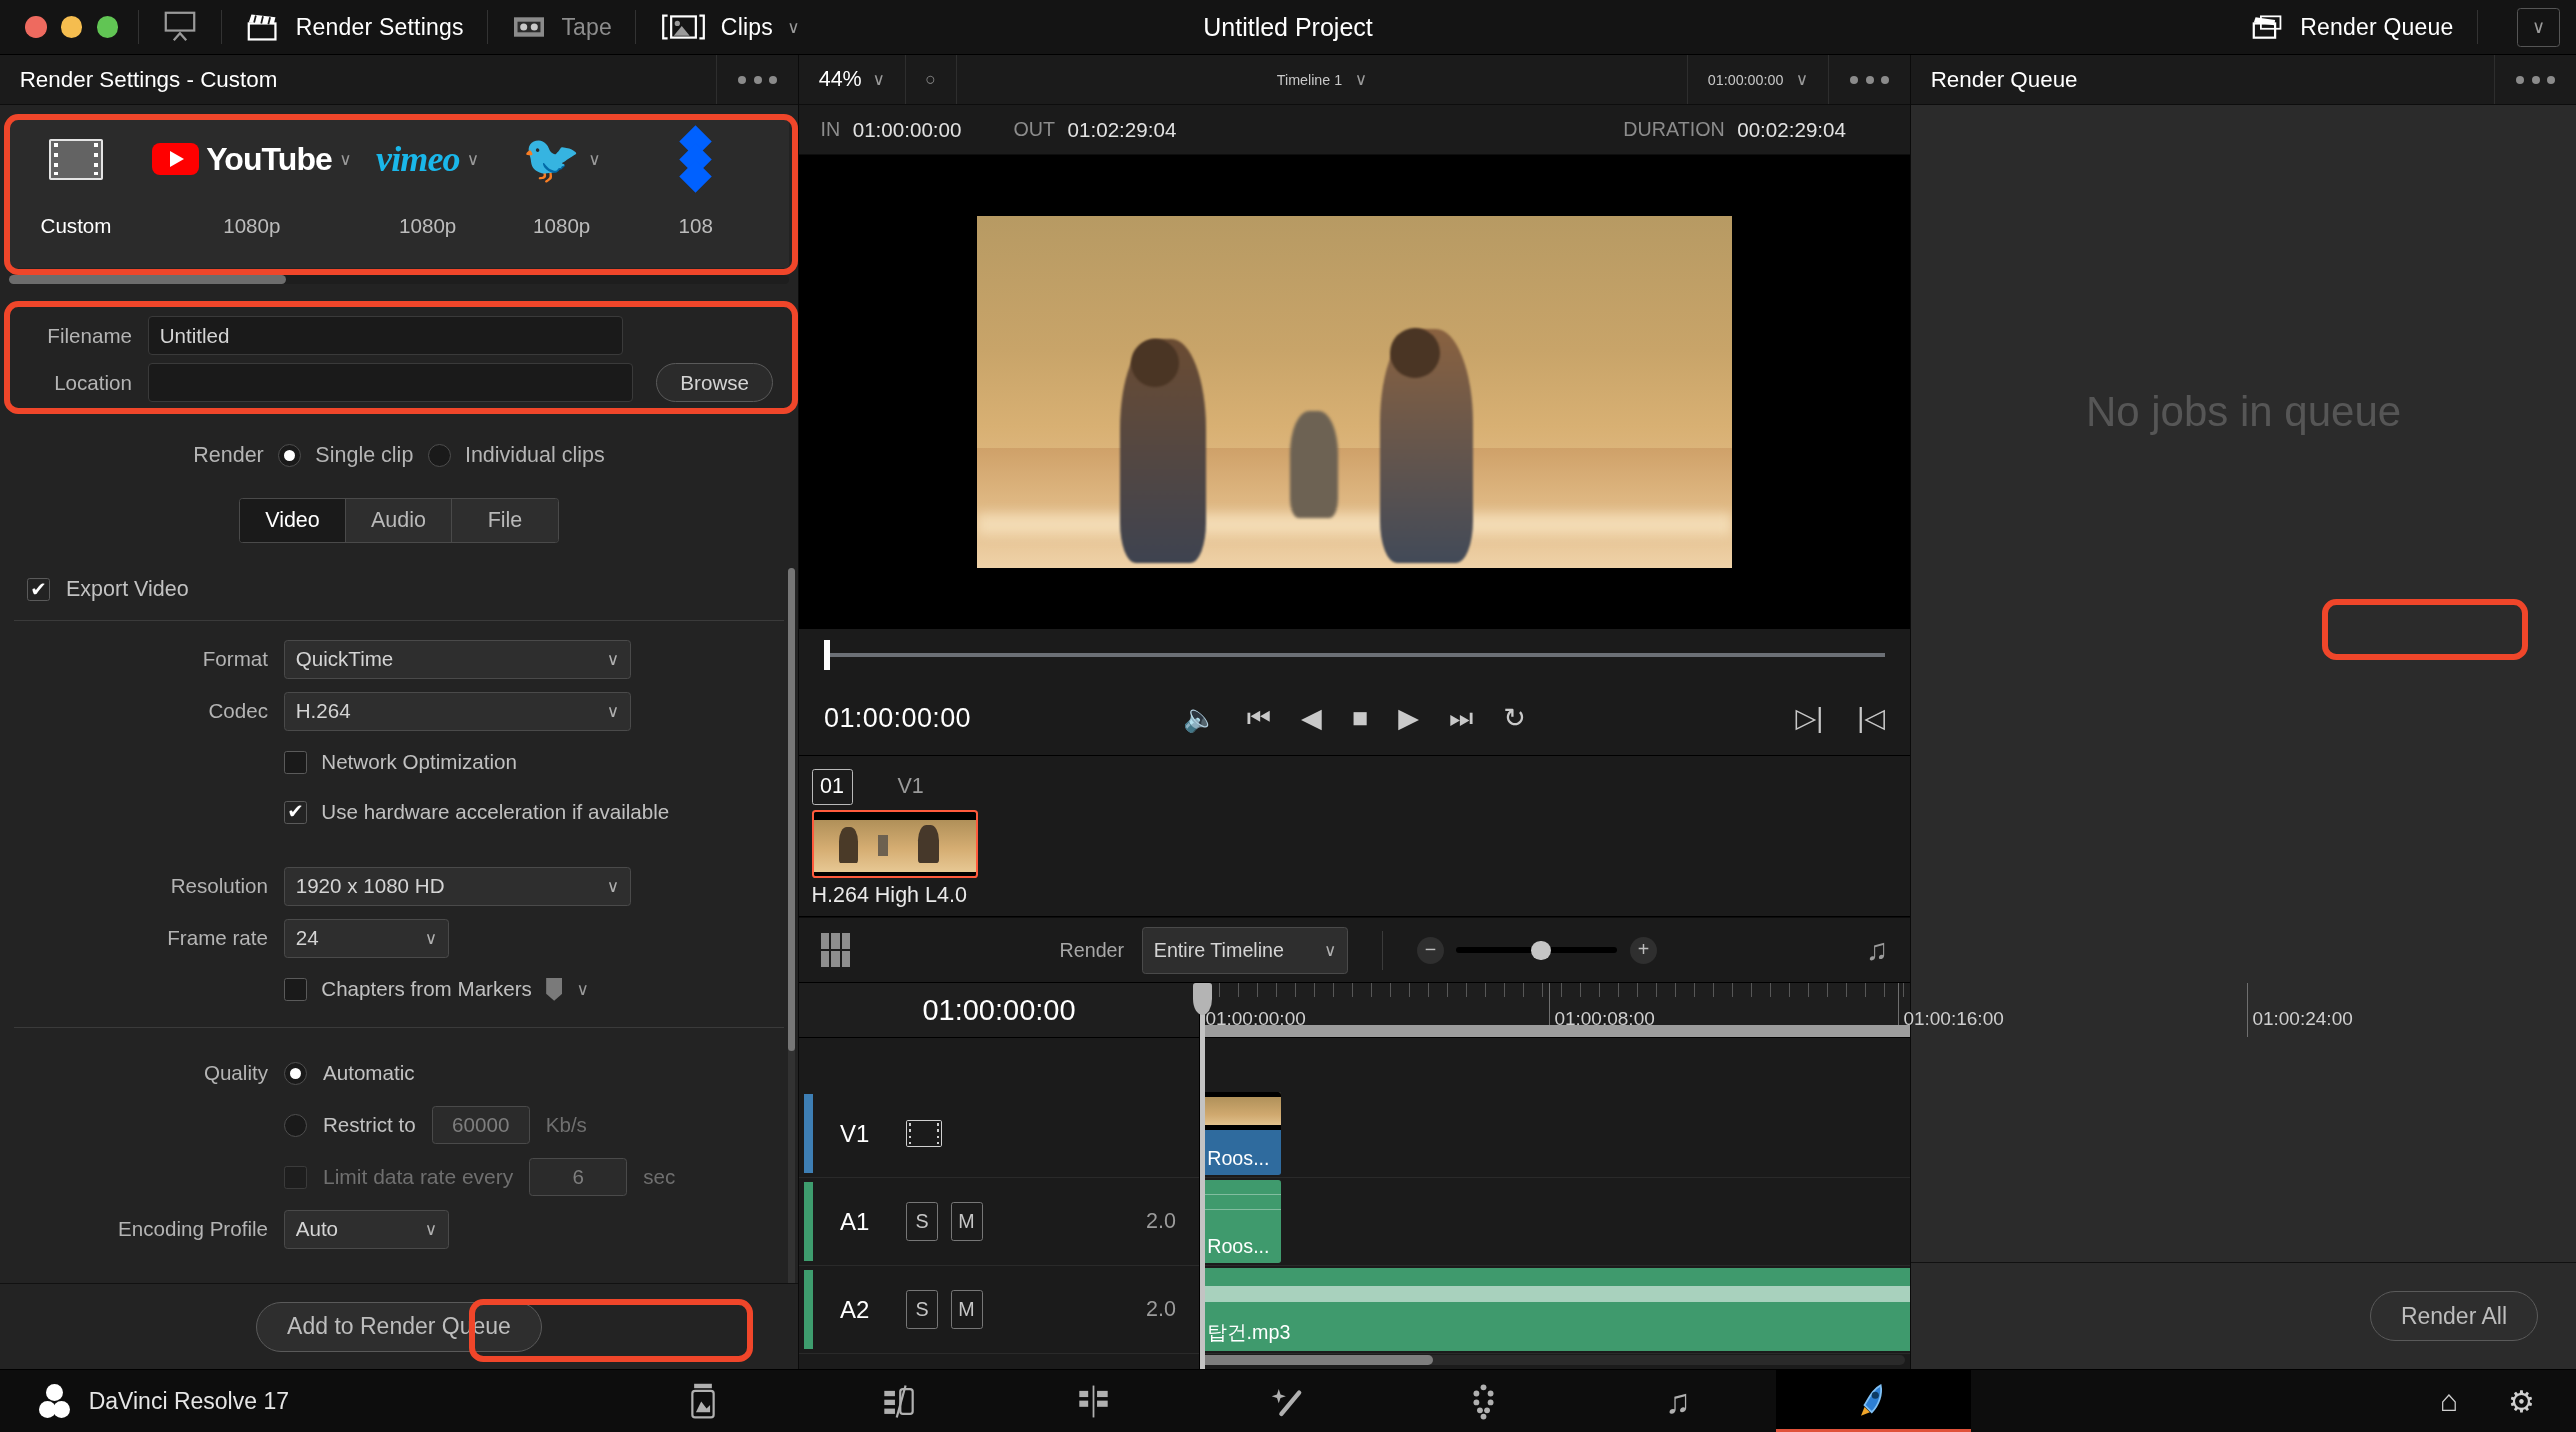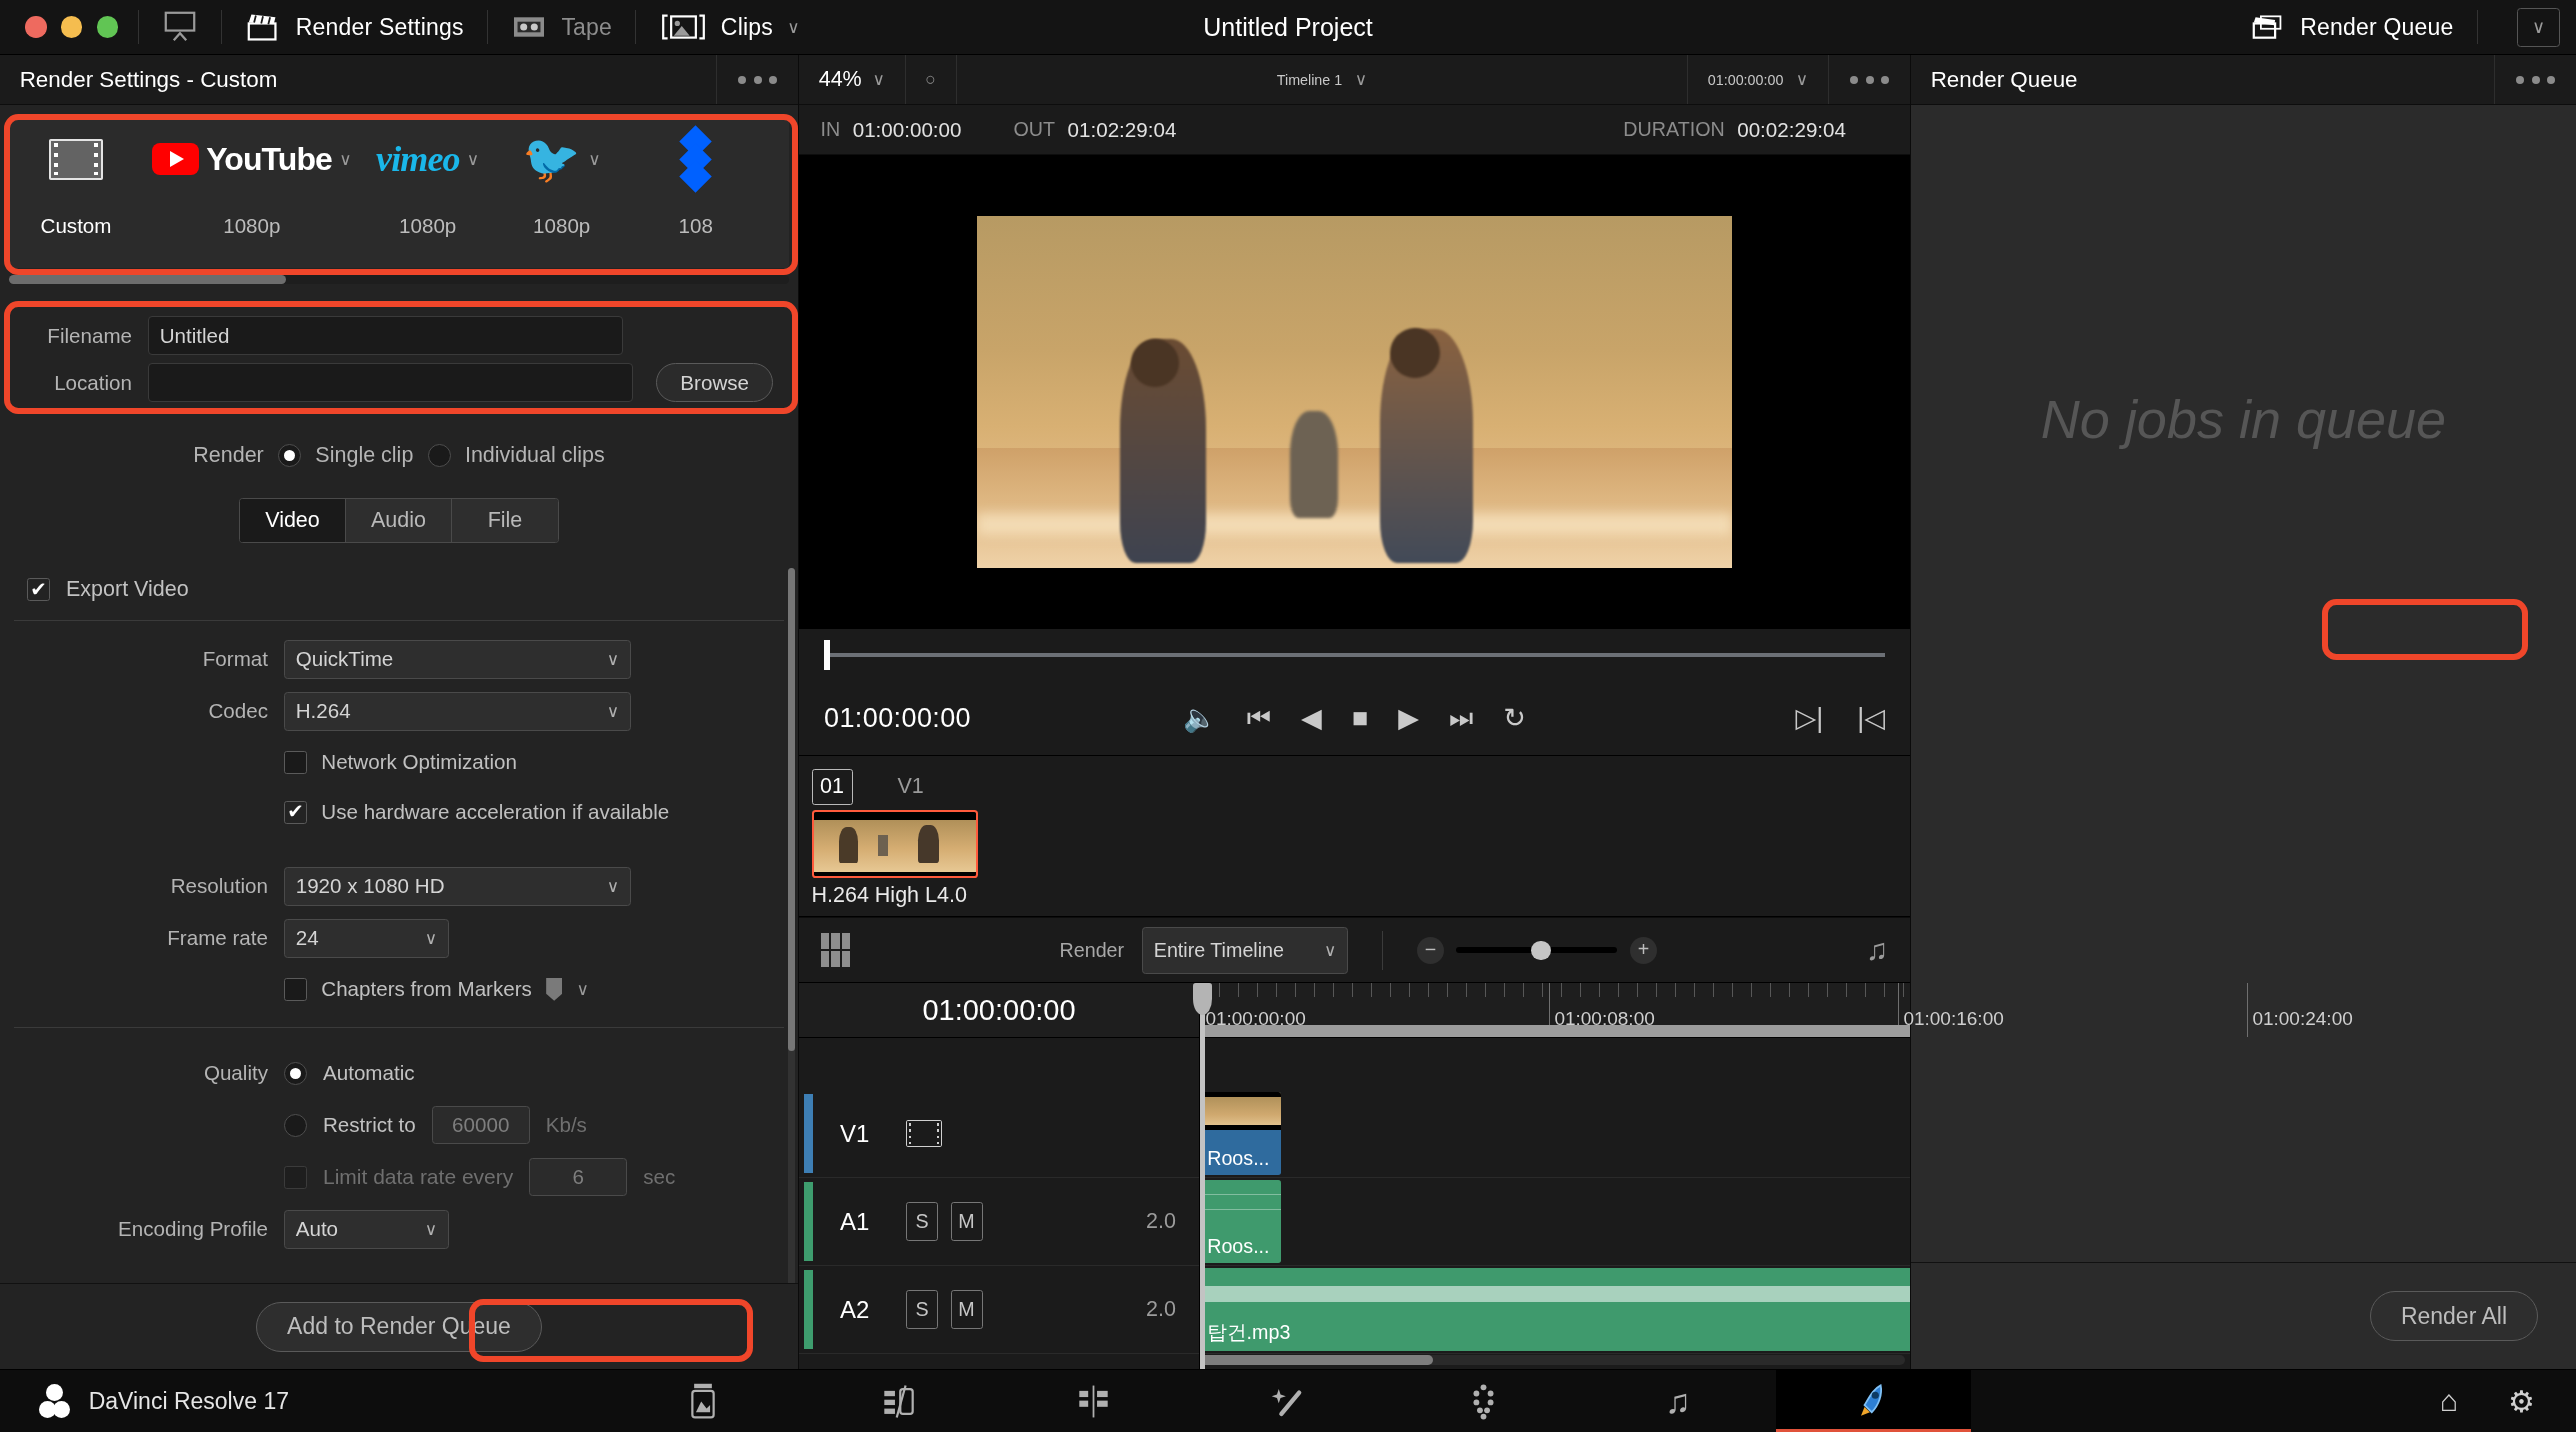--- a/index.html
+++ b/index.html
@@ -237,21 +237,21 @@
                 filter:blur(0.4px);}
   .aclip .line{ position:absolute; left:0;right:0; height:0.9px; background:rgba(255,255,255,.35);}
 
   .hscroll{ position:absolute; left:401px; right:5.4px; bottom:3.6px; height:10.7px; background:#2a2a2a; border-radius:5.4px;}
   .hscroll i{ position:absolute; left:0; top:0; bottom:0; width:233px; background:#7d7d7d; border-radius:5.4px;}
   .tl-ruler-scroll{ position:absolute; left:401px; right:0; bottom:0; height:12.5px; background:#9c9c9c;}
 
   
   .right{ width:665px; flex:0 0 665px; background:#232323; display:flex; flex-direction:column;}
   .rq-body{ flex:1; display:flex; align-items:flex-start; justify-content:center; padding-top:283px; background:#2b2b2b;}
-  .rq-empty{ font-size:54px; color:#565656;font-style:italic; }
+  .rq-empty{ font-size:42px; color:#565656; }
   .rq-foot{ height:107px; flex:0 0 107px; background:#2b2b2b; border-top:0.9px solid #111; display:flex; align-items:center; justify-content:flex-end; padding-right:38px;}
 
   
   .hl{ position:absolute; border:6.3px solid #f0462a; border-radius:14.3px; pointer-events:none; z-index:50;}
 
   
   .status{ height:64px; flex:0 0 64px; background:#0d0d0d; display:flex; align-items:center; border-top:0.9px solid #000; position:relative;}
   .brand{ display:flex; align-items:center; gap:19.7px; padding-left:39px;}
   .brandmark{ position:relative; width:30px; height:36px;}
   .brandmark i{ position:absolute; width:17px;height:17px;border-radius:50%; background:#fff;}

